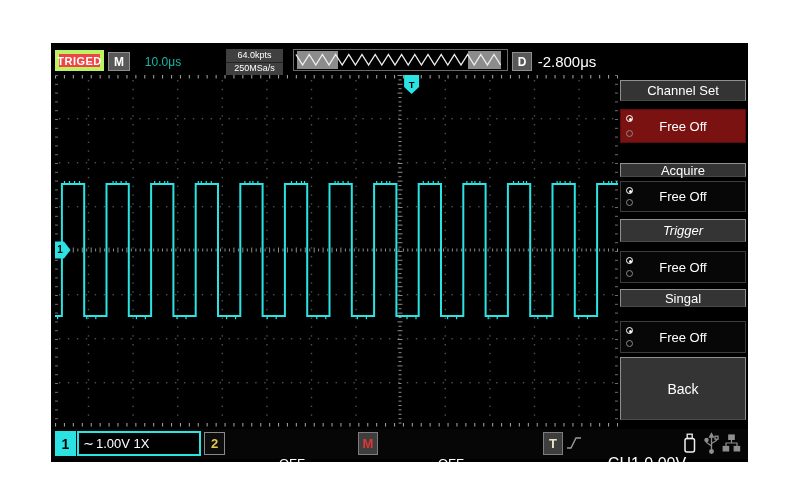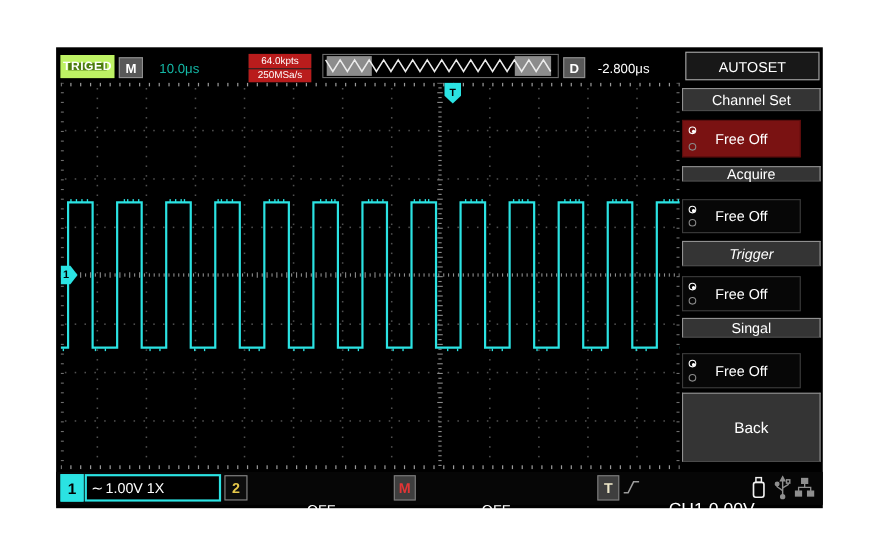--- a/index.html
+++ b/index.html
@@ -2,51 +2,51 @@
 <html><head>
 <meta charset="utf-8">
 <style>
   html,body{margin:0;padding:0;background:#ffffff;width:800px;height:500px;overflow:hidden;
     font-family:"Liberation Sans","DejaVu Sans",sans-serif;}
   .scope{position:absolute;left:51px;top:43px;width:697px;height:419px;background:#000;}
   .scope *{box-sizing:border-box;}
 
   
   .topbar{position:absolute;left:0;top:0;width:697px;height:32px;}
-  .badge-triged{position:absolute;left:4px;top:7px;width:49px;height:21px;background:#4d7c0f;
-    border:7px solid #bef264;color:#fff;font-size:11px;font-weight:bold;
+  .badge-triged{position:absolute;left:4px;top:7px;width:49px;height:21px;background:#ef4444;
+    border:4px solid #bef264;color:#fff;font-size:11px;font-weight:bold;
     display:flex;align-items:center;justify-content:center;letter-spacing:0.5px;}
   .tb-box{position:absolute;top:9px;height:19px;background:#585858;border:1px solid #8f8f8f;
     color:#fff;font-size:12px;font-weight:bold;display:flex;align-items:center;justify-content:center;}
   .box-m{left:57px;width:22px;}
   .timebase{position:absolute;left:82px;top:9px;width:60px;height:19px;color:#14b8a6;font-size:12px;
     display:flex;align-items:center;justify-content:center;}
   .acq{position:absolute;left:175px;top:6px;width:57px;height:26px;background:#222;
     display:flex;flex-direction:column;gap:1px;}
-  .acq div{flex:1;background:#b91c1c;color:#fff;font-size:9px;display:flex;align-items:center;
+  .acq div{flex:1;background:#404040;color:#fff;font-size:9px;display:flex;align-items:center;
     justify-content:center;line-height:1;}
   .preview{position:absolute;left:242px;top:6px;width:215px;height:22px;background:#000;
     border:1px solid #6a6a6a;}
   .preview svg{display:block;width:100%;height:100%;}
   .box-d{left:461px;width:20px;}
-  .delay{position:absolute;left:473px;top:9px;width:86px;height:19px;color:#fff;font-size:12px;
+  .delay{position:absolute;left:473px;top:9px;width:86px;height:19px;color:#fff;font-size:15px;
     display:flex;align-items:center;justify-content:center;}
   .autoset{position:absolute;left:572px;top:4px;width:122px;height:26px;background:#181818;
     border:1px solid #a8a8a8;color:#fff;font-size:13px;display:flex;align-items:center;
     justify-content:center;cursor:pointer;}
 
   
   .display{position:absolute;left:4px;top:32px;width:563px;height:352px;background:#000;overflow:hidden;}
   .display svg{display:block;width:563px;height:352px;}
 
   
   .menu-btn{position:absolute;left:569px;width:126px;background:#343434;border:1px solid #909090;
     border-bottom-color:#4a4a4a;color:#fff;font-size:13px;display:flex;align-items:center;
     justify-content:center;cursor:pointer;padding:0;}
-  .radio-panel{position:absolute;left:569px;width:108px;background:#070707;border:1px solid #3c3c3c;
+  .radio-panel{position:absolute;left:569px;width:126px;background:#070707;border:1px solid #3c3c3c;
     color:#fff;font-size:13px;display:flex;align-items:center;justify-content:center;cursor:pointer;}
   .radio-panel.hl{background:#7a1212;border-color:#5a0d0d;}
   .radio{position:absolute;left:5px;width:7px;height:7px;border:1px solid #b9b9b9;border-radius:50%;}
   .radio.sel{top:5px;border-color:#fff;}
   .radio.sel::after{content:"";position:absolute;left:1.5px;top:1.5px;width:3px;height:3px;
     background:#fff;border-radius:50%;}
   .radio.unsel{bottom:5px;border-color:#8a8a8a;}
 
   
   .bottombar{position:absolute;left:0;top:386px;width:697px;height:30px;background:#060606;}
@@ -86,21 +86,20 @@
     </div>
     <div class="preview">
         <svg id="previewSvg" viewBox="0 0 213 20" preserveAspectRatio="none">
           <rect x="3" y="1" width="41" height="18" fill="#8c8c8c"></rect>
           <rect x="174" y="1" width="33" height="18" fill="#8c8c8c"></rect>
           <polyline points="2.0,4.5 8.6,15 15.2,4.5 21.8,15 28.4,4.5 35.0,15 41.6,4.5 48.2,15 54.8,4.5 61.4,15 68.0,4.5 74.6,15 81.2,4.5 87.8,15 94.4,4.5 101.0,15 107.6,4.5 114.2,15 120.8,4.5 127.4,15 134.0,4.5 140.6,15 147.2,4.5 153.8,15 160.4,4.5 167.0,15 173.6,4.5 180.2,15 186.8,4.5 193.4,15 200.0,4.5 206.6,15" fill="none" stroke="#ececec" stroke-width="1.4"></polyline>
         </svg>
       </div>
     <div class="tb-box box-d">D</div>
     <div class="delay">-2.800μs</div>
-    <div class="autoset">AUTOSET</div>
   </div>
 
   <div class="display">
     <svg id="displaySvg" viewBox="0 0 563 352">
         <rect x="0.0" y="0" width="1.1" height="3.5" fill="#9a9a9a"></rect>
         <rect x="0.0" y="348" width="1.1" height="3.5" fill="#9a9a9a"></rect>
         <rect x="8.9" y="0" width="1.1" height="3.5" fill="#9a9a9a"></rect>
         <rect x="8.9" y="348" width="1.1" height="3.5" fill="#9a9a9a"></rect>
         <rect x="17.8" y="0" width="1.1" height="3.5" fill="#9a9a9a"></rect>
         <rect x="17.8" y="348" width="1.1" height="3.5" fill="#9a9a9a"></rect>
@@ -1406,21 +1405,21 @@
       </svg>
   </div>
 
   <div>
     <div class="menu-btn" style="top:37px;height:21px;">Channel Set</div>
     <div class="radio-panel hl" style="top:66px;height:34px;">
       <span class="radio sel"></span>
       <span class="radio unsel"></span>
       <span>Free Off</span>
     </div>
-    <div class="menu-btn" style="top:108px;height:14px;">Acquire</div>
+    <div class="menu-btn" style="top:120px;height:14px;">Acquire</div>
     <div class="radio-panel" style="top:138px;height:31px;">
       <span class="radio sel"></span>
       <span class="radio unsel"></span>
       <span>Free Off</span>
     </div>
     <div class="menu-btn" style="top:176px;height:23px;font-style:italic;">Trigger</div>
     <div class="radio-panel" style="top:208px;height:32px;">
       <span class="radio sel"></span>
       <span class="radio unsel"></span>
       <span>Free Off</span>

